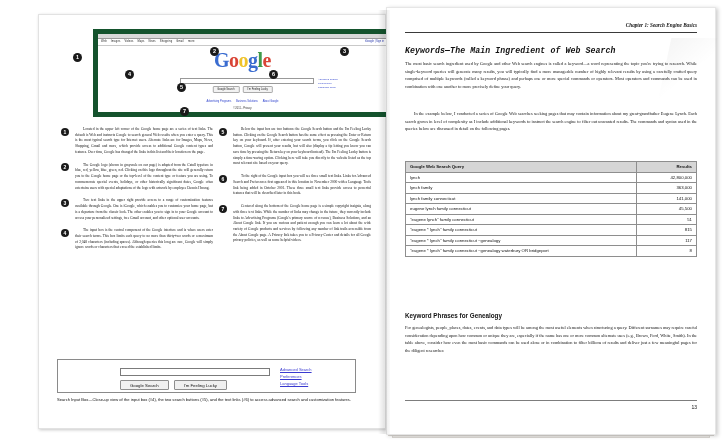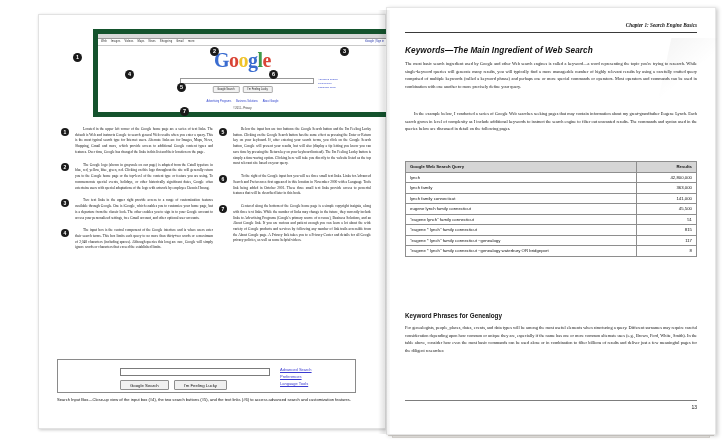--- a/index.html
+++ b/index.html
@@ -290,21 +290,21 @@
   }
   .rp-rule {
     position: absolute;
     left: 0; top: 10px;
     width: 100%; height: 1px;
     background: #3a3a3a;
   }
   .rp-h1 {
     position: absolute;
     left: 0; top: 24px;
-    font-family: Liberation Sans, sans-serif;
+    font-family: Liberation Mono, monospace;
     font-style: italic;
     font-weight: bold;
     font-size: 8.2px;
     color: #111;
     letter-spacing: 0.1px;
     white-space: nowrap;
   }
   .rp-body {
     position: absolute;
     left: 0;

